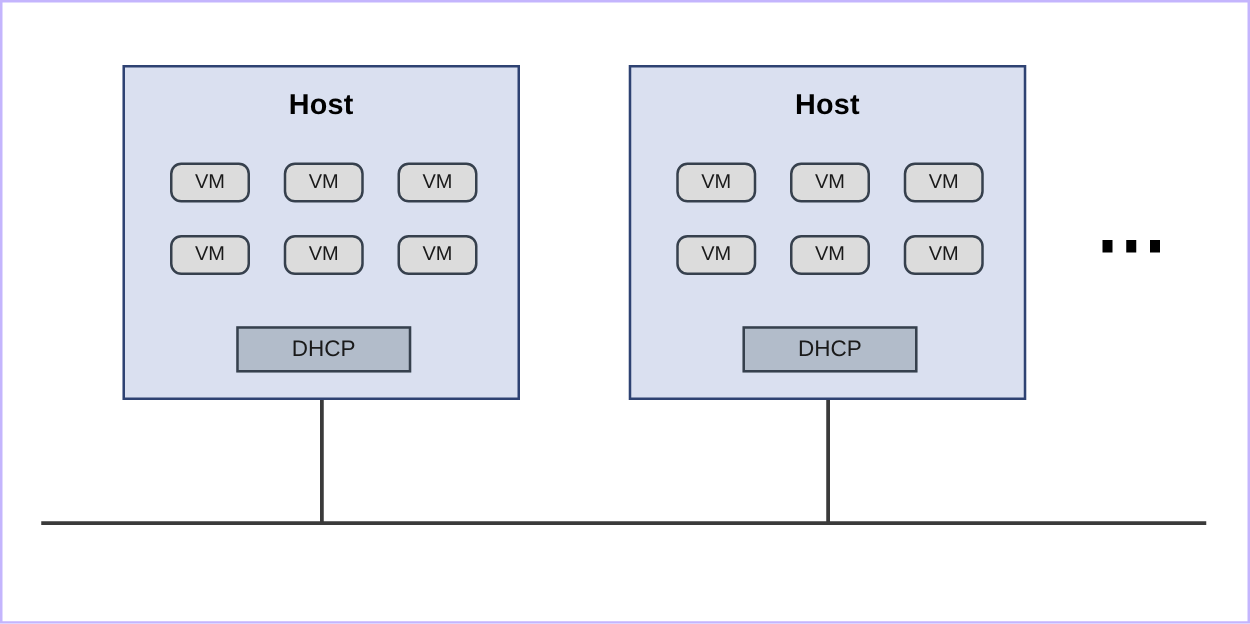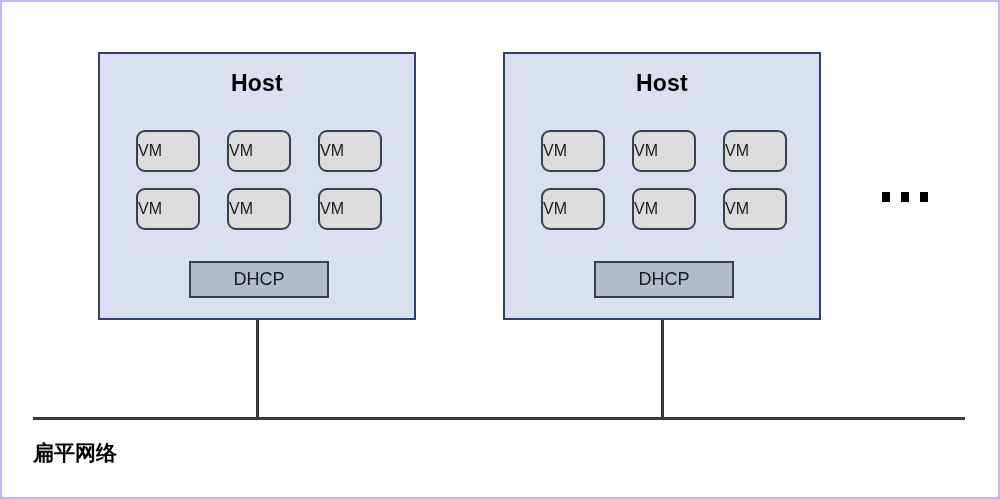--- a/index.html
+++ b/index.html
@@ -39,26 +39,27 @@
     font-weight: bold;
     color: #000000;
     letter-spacing: 0.2px;
   }
 
   
   .vm-box {
     position: absolute;
     box-sizing: border-box;
     width: 64px;
-    height: 42px;
+    height: 32px;
     background: #dcdcdc;
     border: 2px solid #36404d;
     border-radius: 9px;
     display: flex;
     align-items: center;
+    justify-content: center;
     font-size: 16px;
     color: #1a1a1a;
   }
 
   
   .dhcp-box {
     position: absolute;
     box-sizing: border-box;
     width: 140px;
     height: 37px;
@@ -180,15 +181,14 @@
   <div class="connector" style="left:659px; top:318px; height:99px;"></div>
 
   <div class="ellipsis">
     <span class="dot"></span>
     <span class="dot"></span>
     <span class="dot"></span>
   </div>
 
   <div class="network-bus"></div>
 
-  <div class="network-label">扁平网络</div>
 
 </div>
 
 </body></html>

